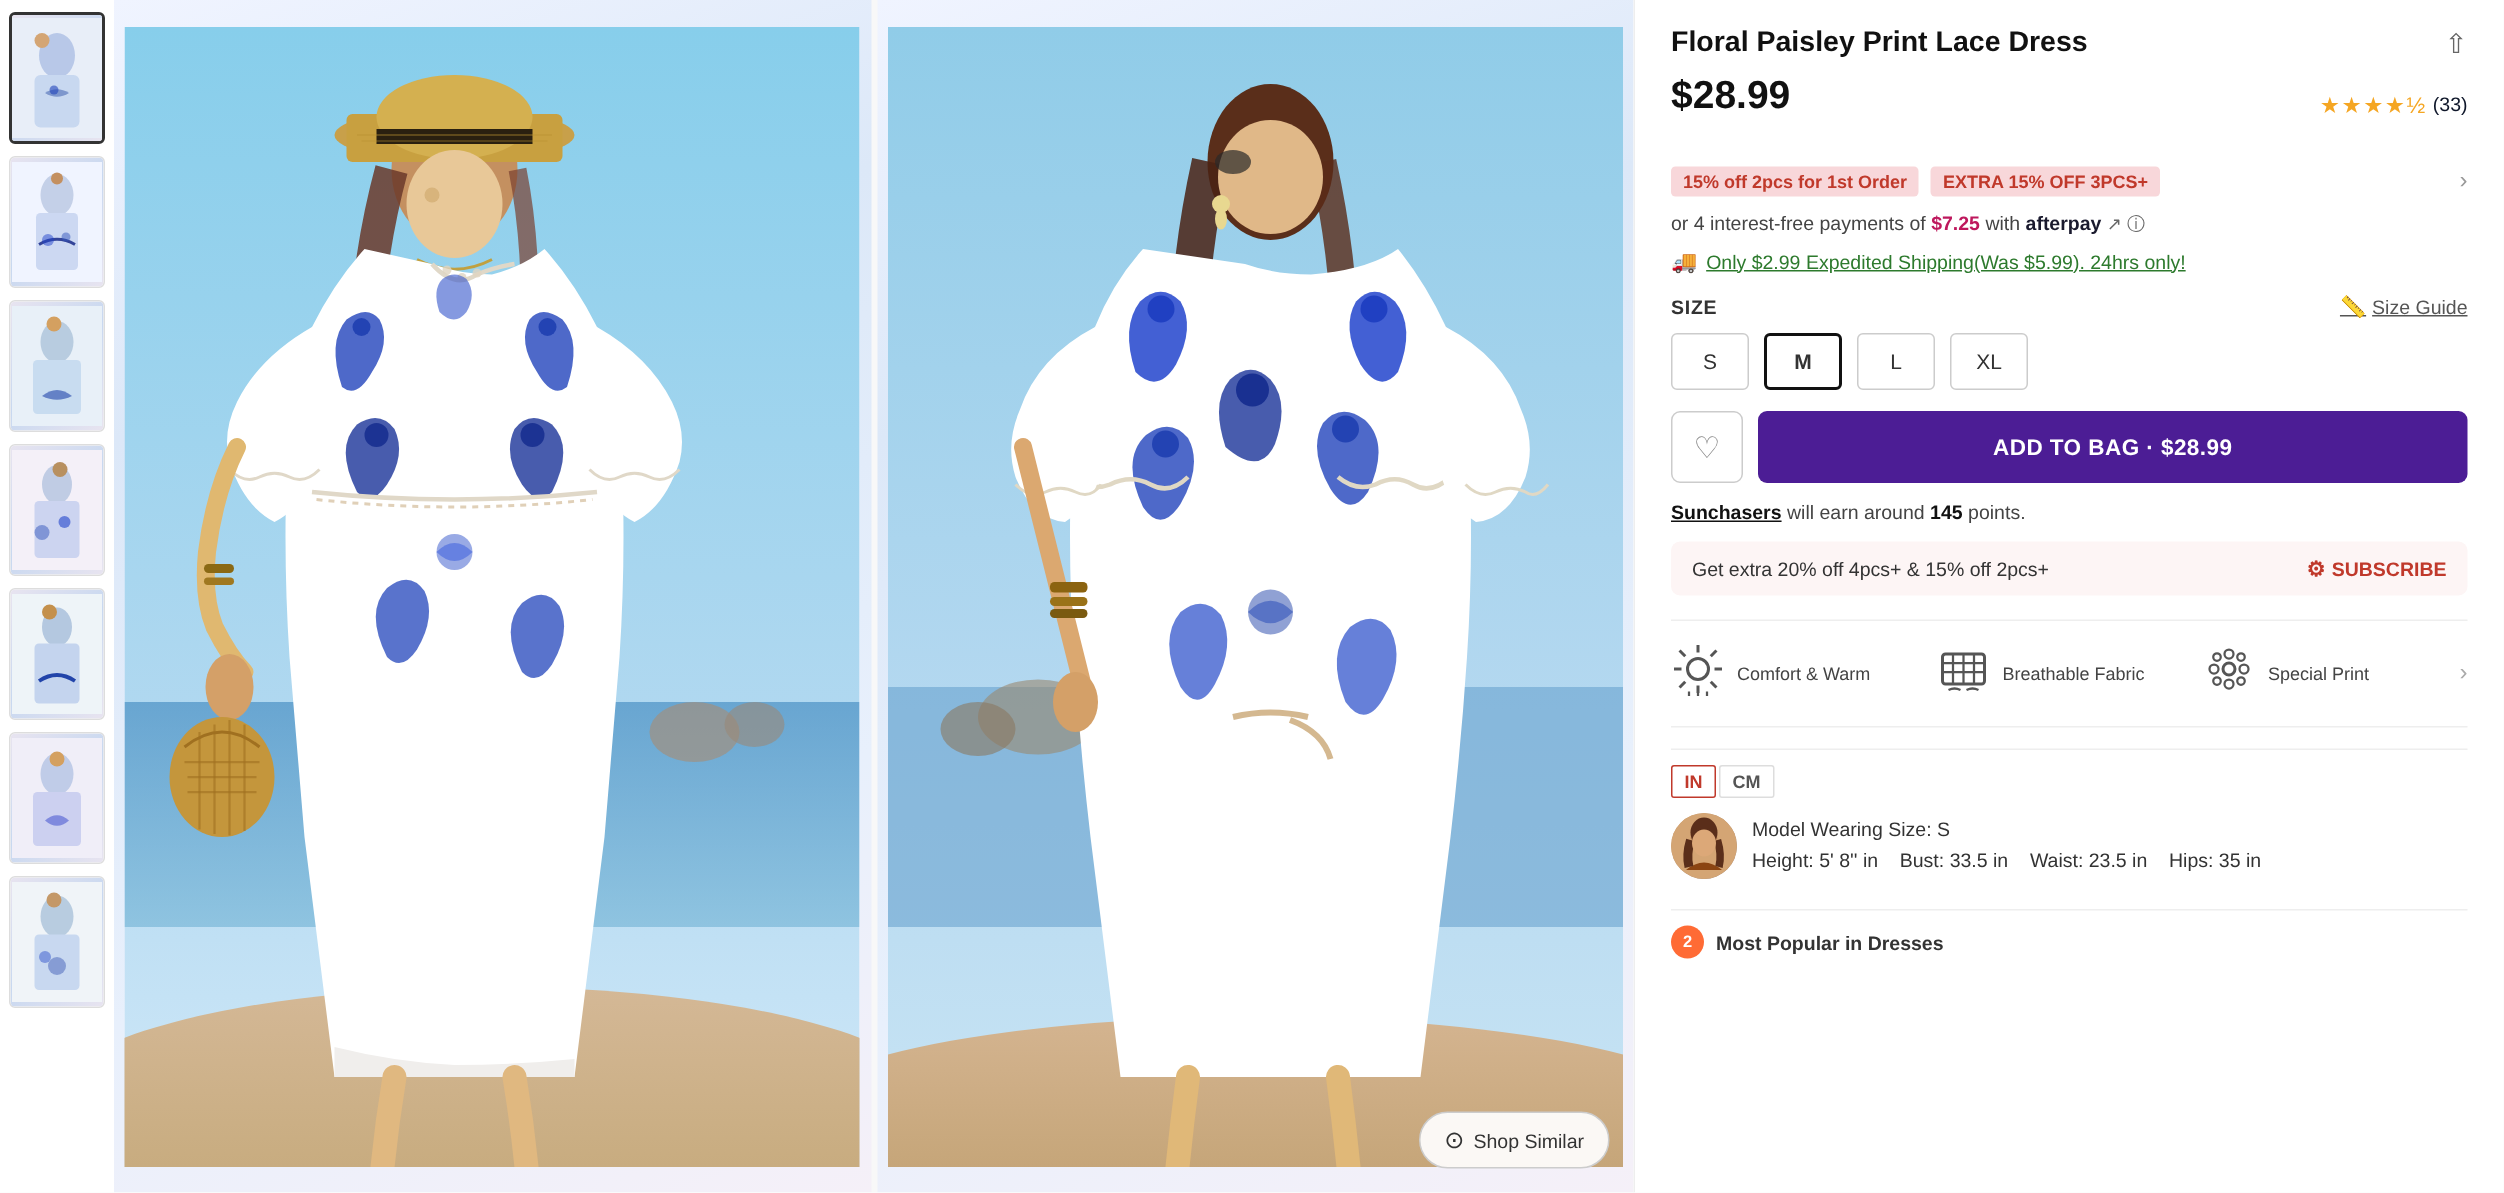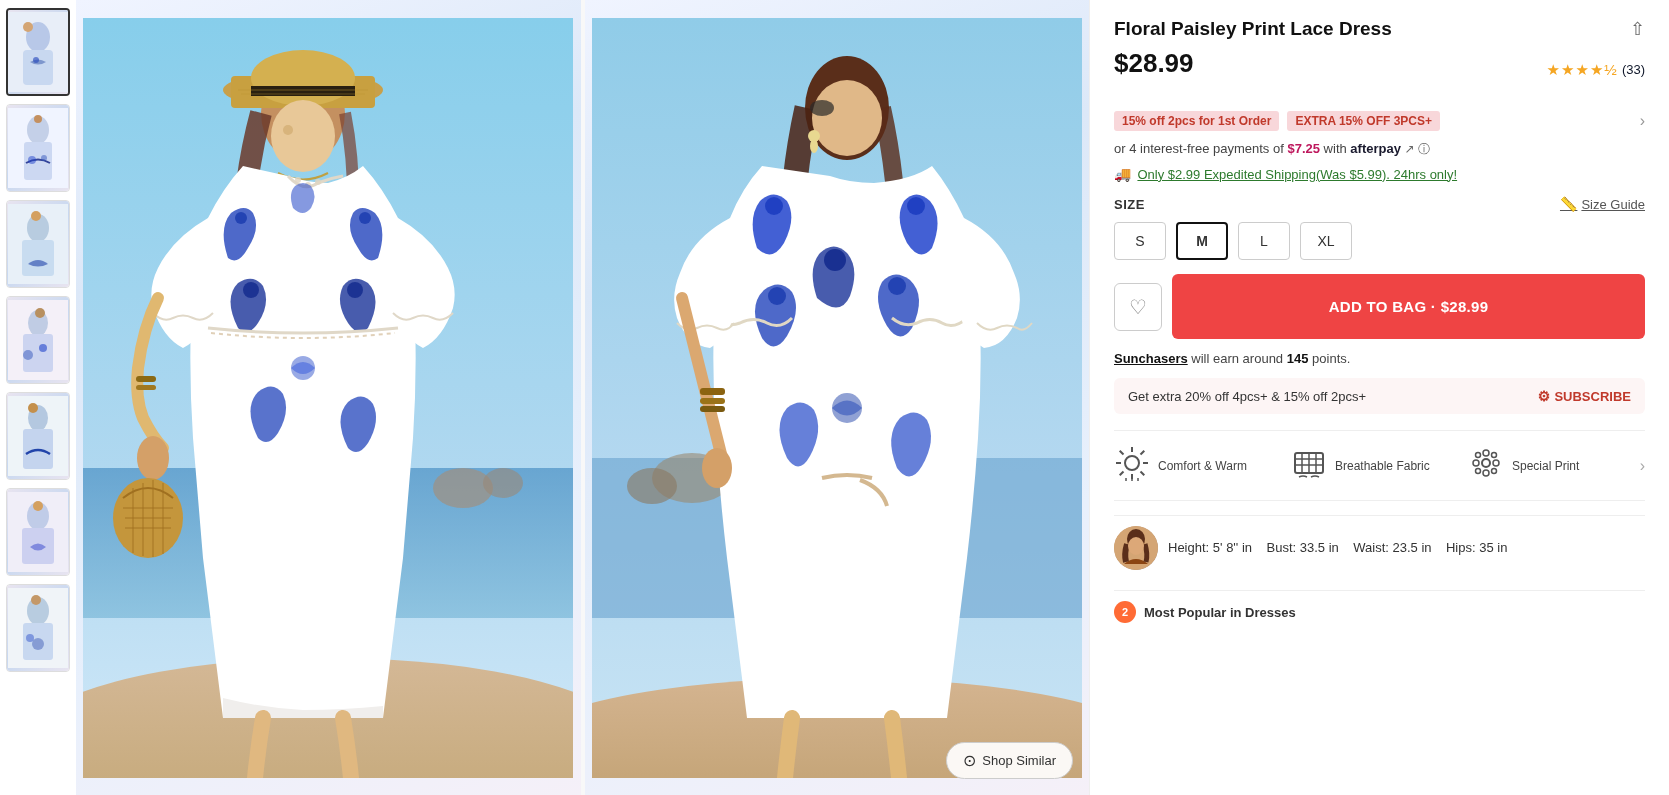--- a/index.html
+++ b/index.html
@@ -122,22 +122,22 @@
       width: 48px; height: 48px;
       border: 1.5px solid #ccc;
       border-radius: 6px;
       background: #fff;
       font-size: 20px;
       cursor: pointer;
       display: flex; align-items: center; justify-content: center;
       color: #888;
     }
     .add-to-bag-btn {
-      flex: 1; height: 65px;
-      background: #ef4444;
+      flex: 1; height: 48px;
+      background: #4c1d95;
       color: #fff;
       border: none;
       border-radius: 6px;
       font-size: 15px;
       font-weight: 700;
       cursor: pointer;
       letter-spacing: 0.3px;
     }
     .points-row { font-size: 13px; color: #444; margin-bottom: 12px; }
     .points-row a { color: #111; font-weight: 600; text-decoration: underline; cursor: pointer; }
@@ -584,35 +584,40 @@
             <circle cx="10" cy="26" r="2.5" stroke="#555" stroke-width="1.5"></circle>
             <circle cx="26" cy="26" r="2.5" stroke="#555" stroke-width="1.5"></circle>
           </svg>
         </div>
         <span class="feature-label">Special Print</span>
       </div>
       <span class="features-chevron">›</span>
     </div>
 
     <div class="model-section">
+      <div class="unit-toggle">
+        <button class="unit-btn active-unit">IN</button>
+        <button class="unit-btn">CM</button>
+      </div>
       <div class="model-info-row">
         <div class="model-avatar">
           <svg width="44" height="44" viewBox="0 0 44 44">
             <circle cx="22" cy="22" r="22" fill="#d4a574"></circle>
             <ellipse cx="22" cy="17" rx="9" ry="11" fill="#c49060"></ellipse>
             <path d="M10 38 Q22 28 34 38" fill="#8b4513"></path>
 
             <ellipse cx="22" cy="13" rx="9" ry="10" fill="#5a2e1a"></ellipse>
             <path d="M13 18 Q10 28 12 36" stroke="#5a2e1a" stroke-width="6" fill="none"></path>
             <path d="M31 18 Q34 28 32 36" stroke="#5a2e1a" stroke-width="5" fill="none"></path>
 
             <ellipse cx="22" cy="20" rx="8" ry="9" fill="#dca878"></ellipse>
           </svg>
         </div>
         <div class="model-details">
+          <div>Model Wearing Size: S</div>
           <div>
             <span>Height: 5' 8'' in</span>
             &nbsp;&nbsp;
             <span>Bust: 33.5 in</span>
             &nbsp;&nbsp;
             <span>Waist: 23.5 in</span>
             &nbsp;&nbsp;
             <span>Hips: 35 in</span>
           </div>
         </div>

